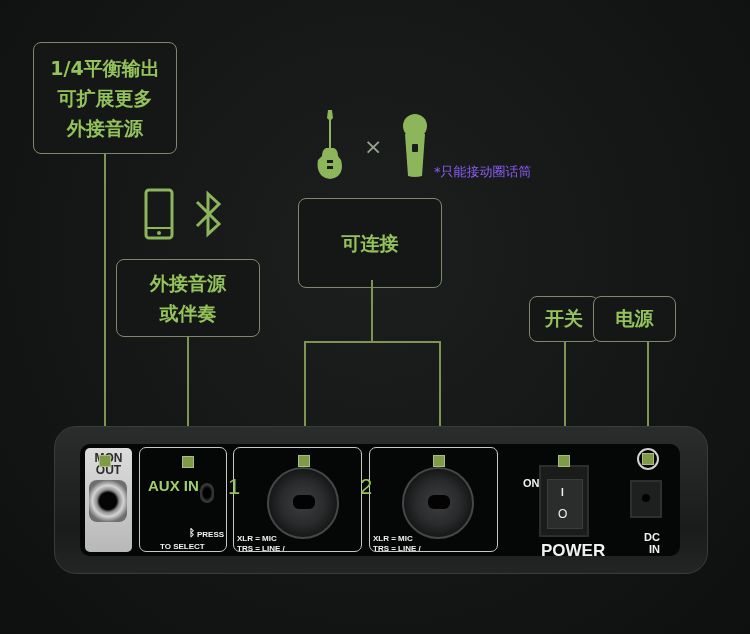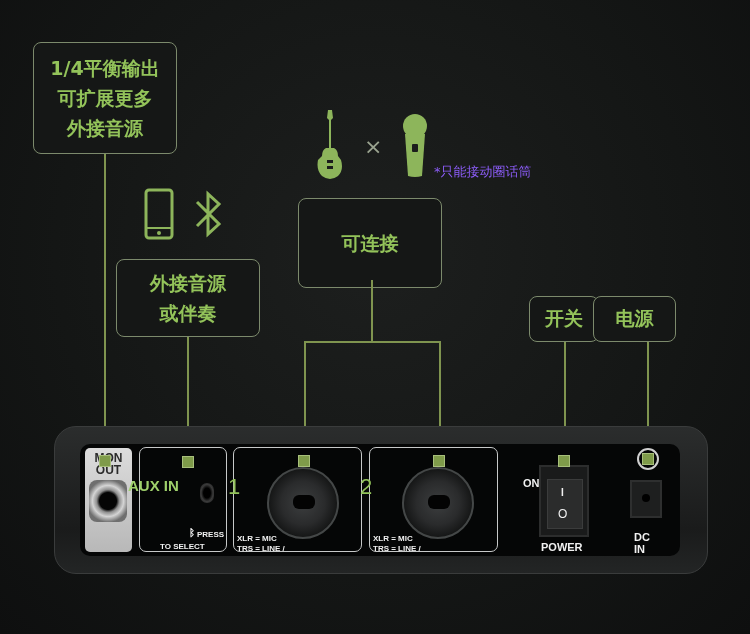--- a/index.html
+++ b/index.html
@@ -88,21 +88,21 @@
 <div style="position:absolute;left:85px;top:448px;width:47px;height:104px;background:linear-gradient(#dcdcdc,#b8b8b8);border-radius:5px;"></div>
 <div class="wtxt" style="left:85px;top:452px;width:47px;text-align:center;color:#2b2b2b;font-size:12px;line-height:12px;">
   <div>MON</div>
   <div>OUT</div>
 </div>
 <div style="position:absolute;left:89px;top:480px;width:38px;height:42px;border-radius:8px;background:radial-gradient(circle,#050505 30%,#8e8e8e 40%,#d4d4d4 55%,#6f6f6f 75%);"></div>
 <div class="led" style="left:99px;top:455px;"></div>
 
 <div class="section" style="left:139px;top:447px;width:88px;height:105px;"></div>
 <div class="led" style="left:182px;top:456px;"></div>
-<div class="gtxt" style="left:128px;top:477px;font-size:15px;font-weight:bold;color:#9fd06b;">AUX IN</div>
+<div class="gtxt" style="left:148px;top:477px;font-size:15px;font-weight:bold;color:#9fd06b;">AUX IN</div>
 <div style="position:absolute;left:200px;top:483px;width:14px;height:20px;border-radius:7px;background:radial-gradient(#000 35%,#3a3a3a 60%,#161616);"></div>
 <div class="wtxt" style="left:161px;top:530px;font-size:8px;margin-left:36px;">PRESS</div>
 <span style="position:absolute;left:189px;top:527px;color:#f1f1f1;font-size:10px;font-weight:bold;">ᛒ</span>
 <div class="wtxt" style="left:160px;top:542px;font-size:8px;">TO SELECT</div>
 
 <div class="section" style="left:233px;top:447px;width:129px;height:105px;"></div>
 <div class="gtxt" style="left:228px;top:474px;font-size:22px;">1</div>
 <div class="led" style="left:298px;top:455px;"></div>
 <div class="combo" style="left:267px;top:467px;">
     <div class="combo-hole"></div>
@@ -119,23 +119,23 @@
 <div class="wtxt" style="left:373px;top:534px;font-size:8px;">XLR = MIC</div>
 <div class="wtxt" style="left:373px;top:544px;font-size:8px;">TRS = LINE /</div>
 
 <div class="wtxt" style="left:513px;top:477px;font-size:11px;margin-left:10px;">ON</div>
 <div style="position:absolute;left:539px;top:465px;width:50px;height:72px;background:#1a1b1b;border:2px solid #2c2d2d;box-sizing:border-box;">
   <div style="position:absolute;left:6px;top:12px;width:34px;height:48px;background:#2b2c2c;border:1px solid #3b3c3c;"></div>
   <div class="wtxt" style="left:20px;top:20px;font-size:10px;">I</div>
   <div class="wtxt" style="left:17px;top:40px;font-size:12px;font-weight:normal;">O</div>
 </div>
 <div class="led" style="left:558px;top:455px;"></div>
-<div class="wtxt" style="left:541px;top:541px;font-size:11px;">POWER</div>
+<div class="wtxt" style="left:541px;top:541px;font-size:17px;">POWER</div>
 
 <div style="position:absolute;left:637px;top:448px;width:22px;height:22px;border:2px solid #d0d0d0;border-radius:50%;box-sizing:border-box;"></div>
 <div class="led" style="left:642px;top:453px;"></div>
 <div style="position:absolute;left:630px;top:480px;width:32px;height:38px;background:#1e1f1f;border:2px solid #2e2f2f;box-sizing:border-box;">
   <div style="position:absolute;left:10px;top:12px;width:8px;height:8px;background:#000;border-radius:50%;"></div>
 </div>
-<div class="wtxt" style="left:634px;top:531px;font-size:11px;text-align:left;width:26px;line-height:12px;">
+<div class="wtxt" style="left:634px;top:531px;font-size:11px;text-align:right;width:26px;line-height:12px;">
   <div>DC</div>
   <div>IN</div>
 </div>
 
 </body></html>

